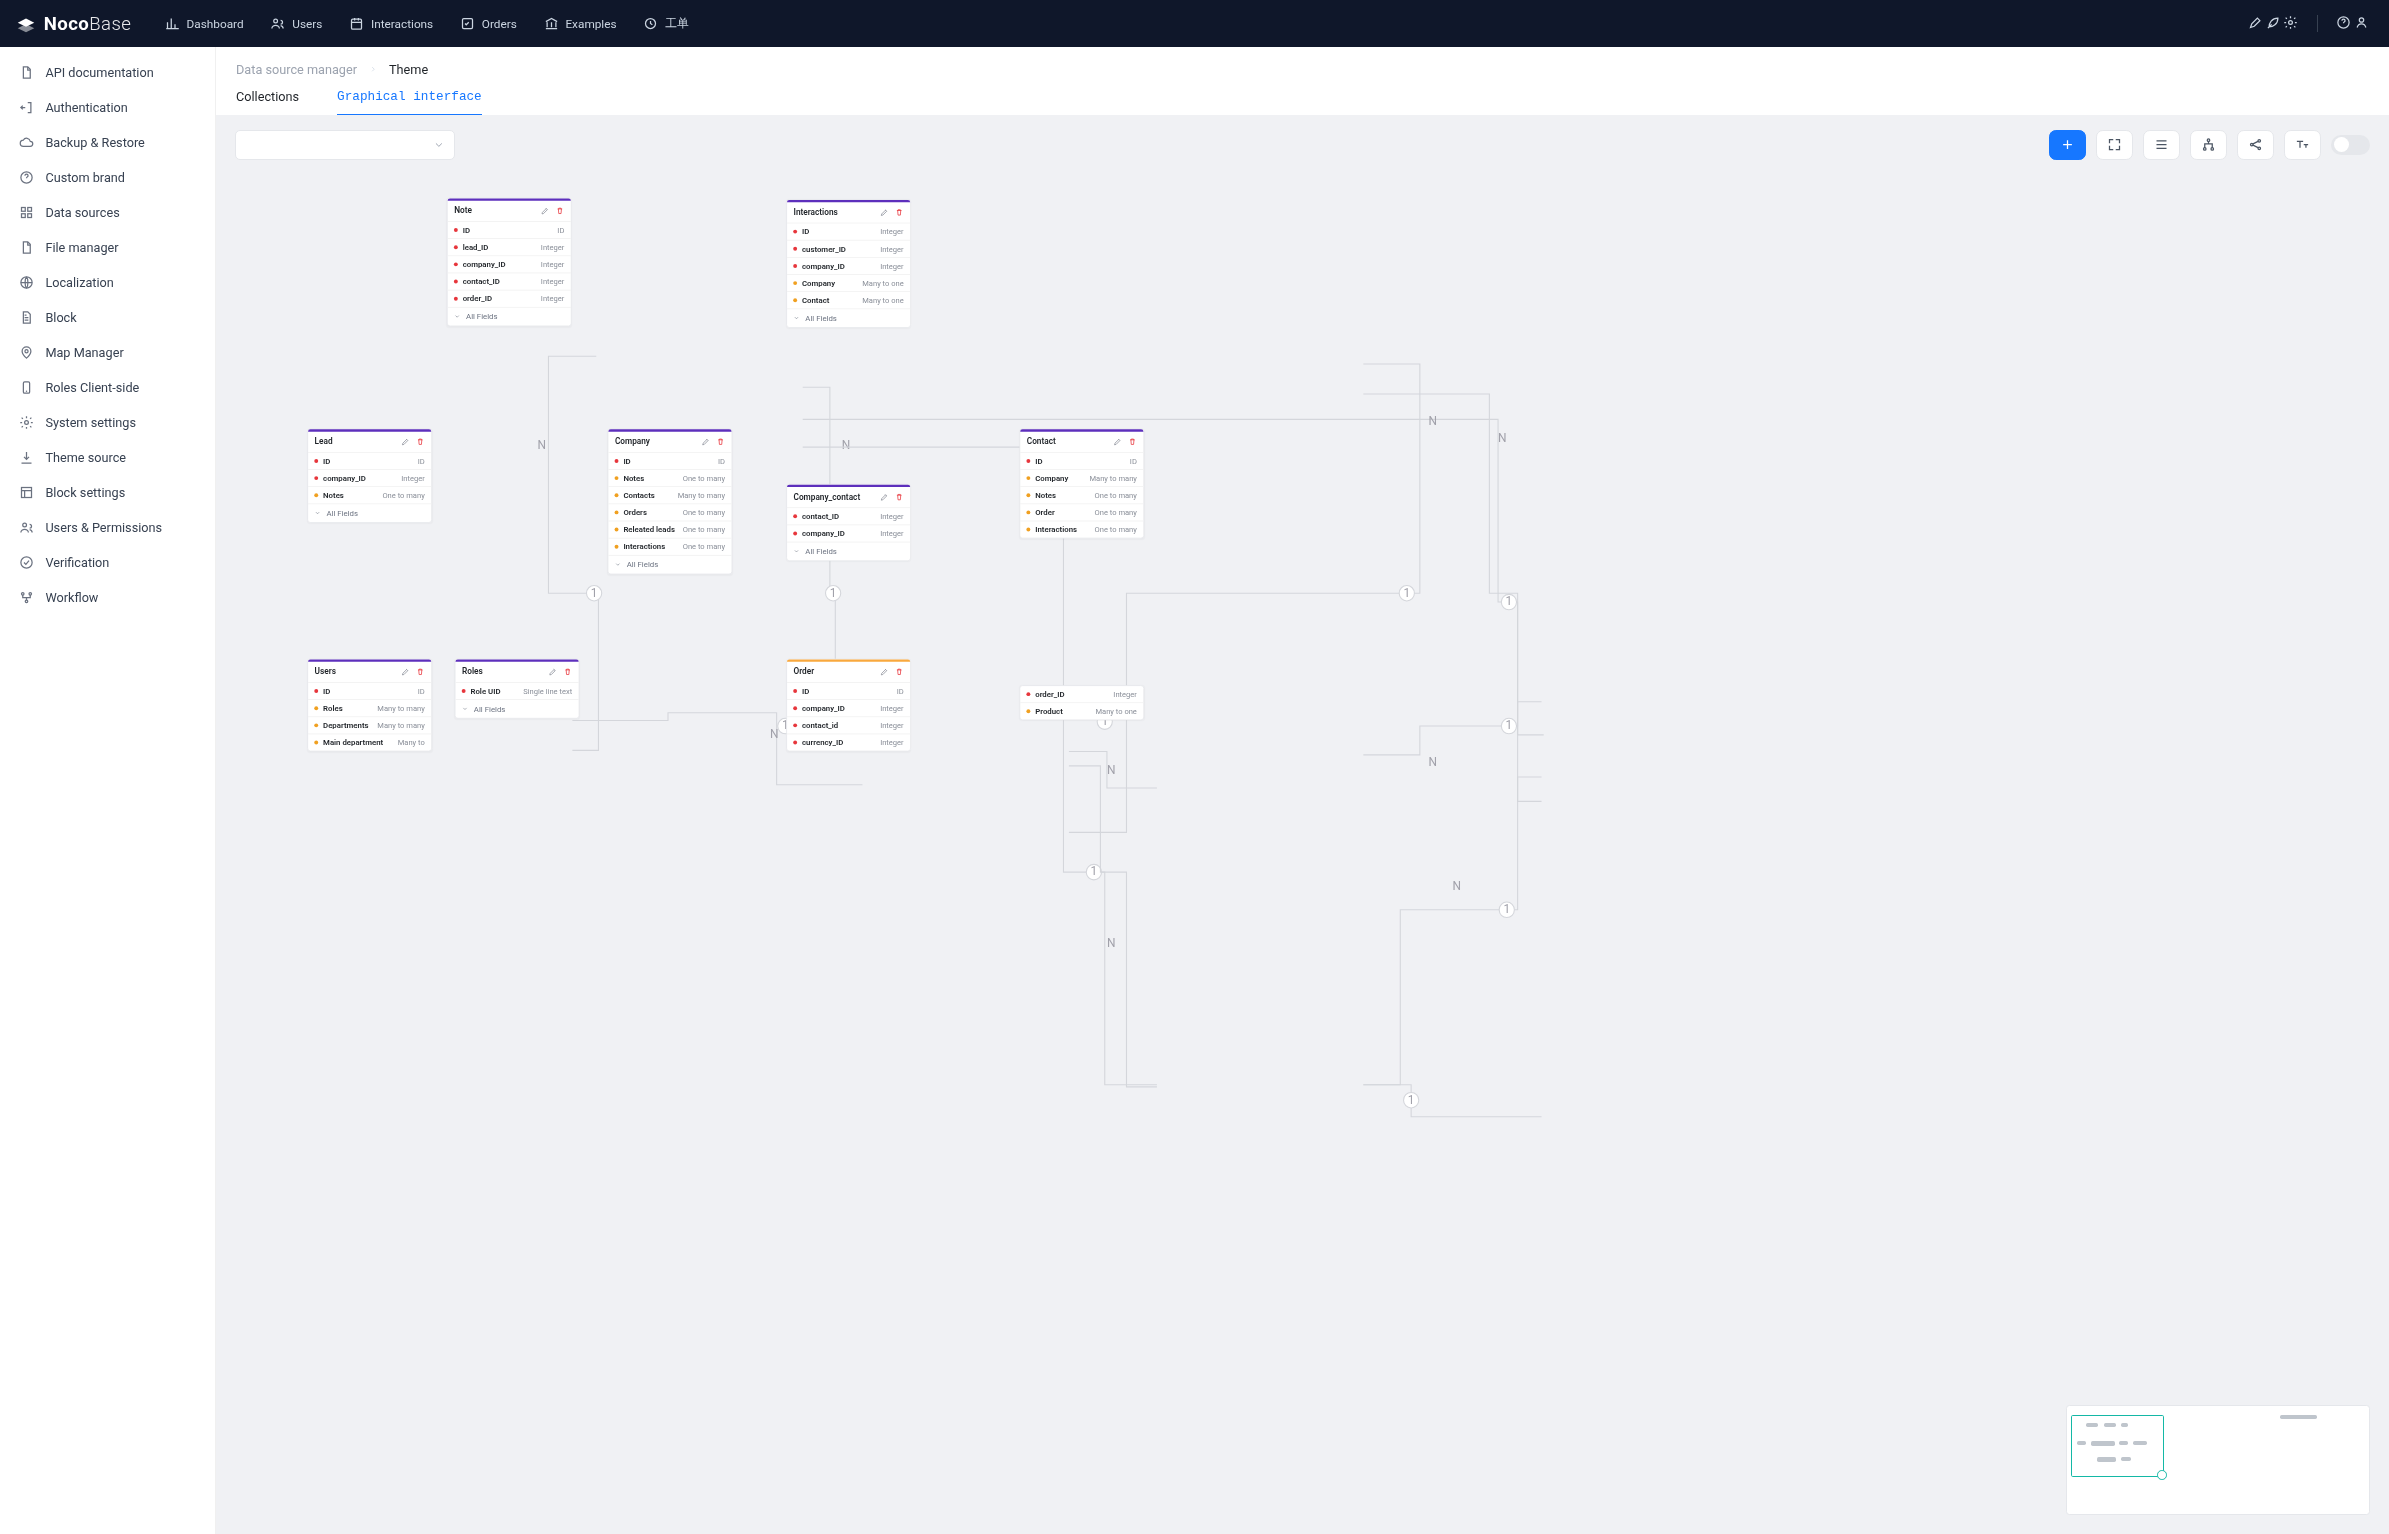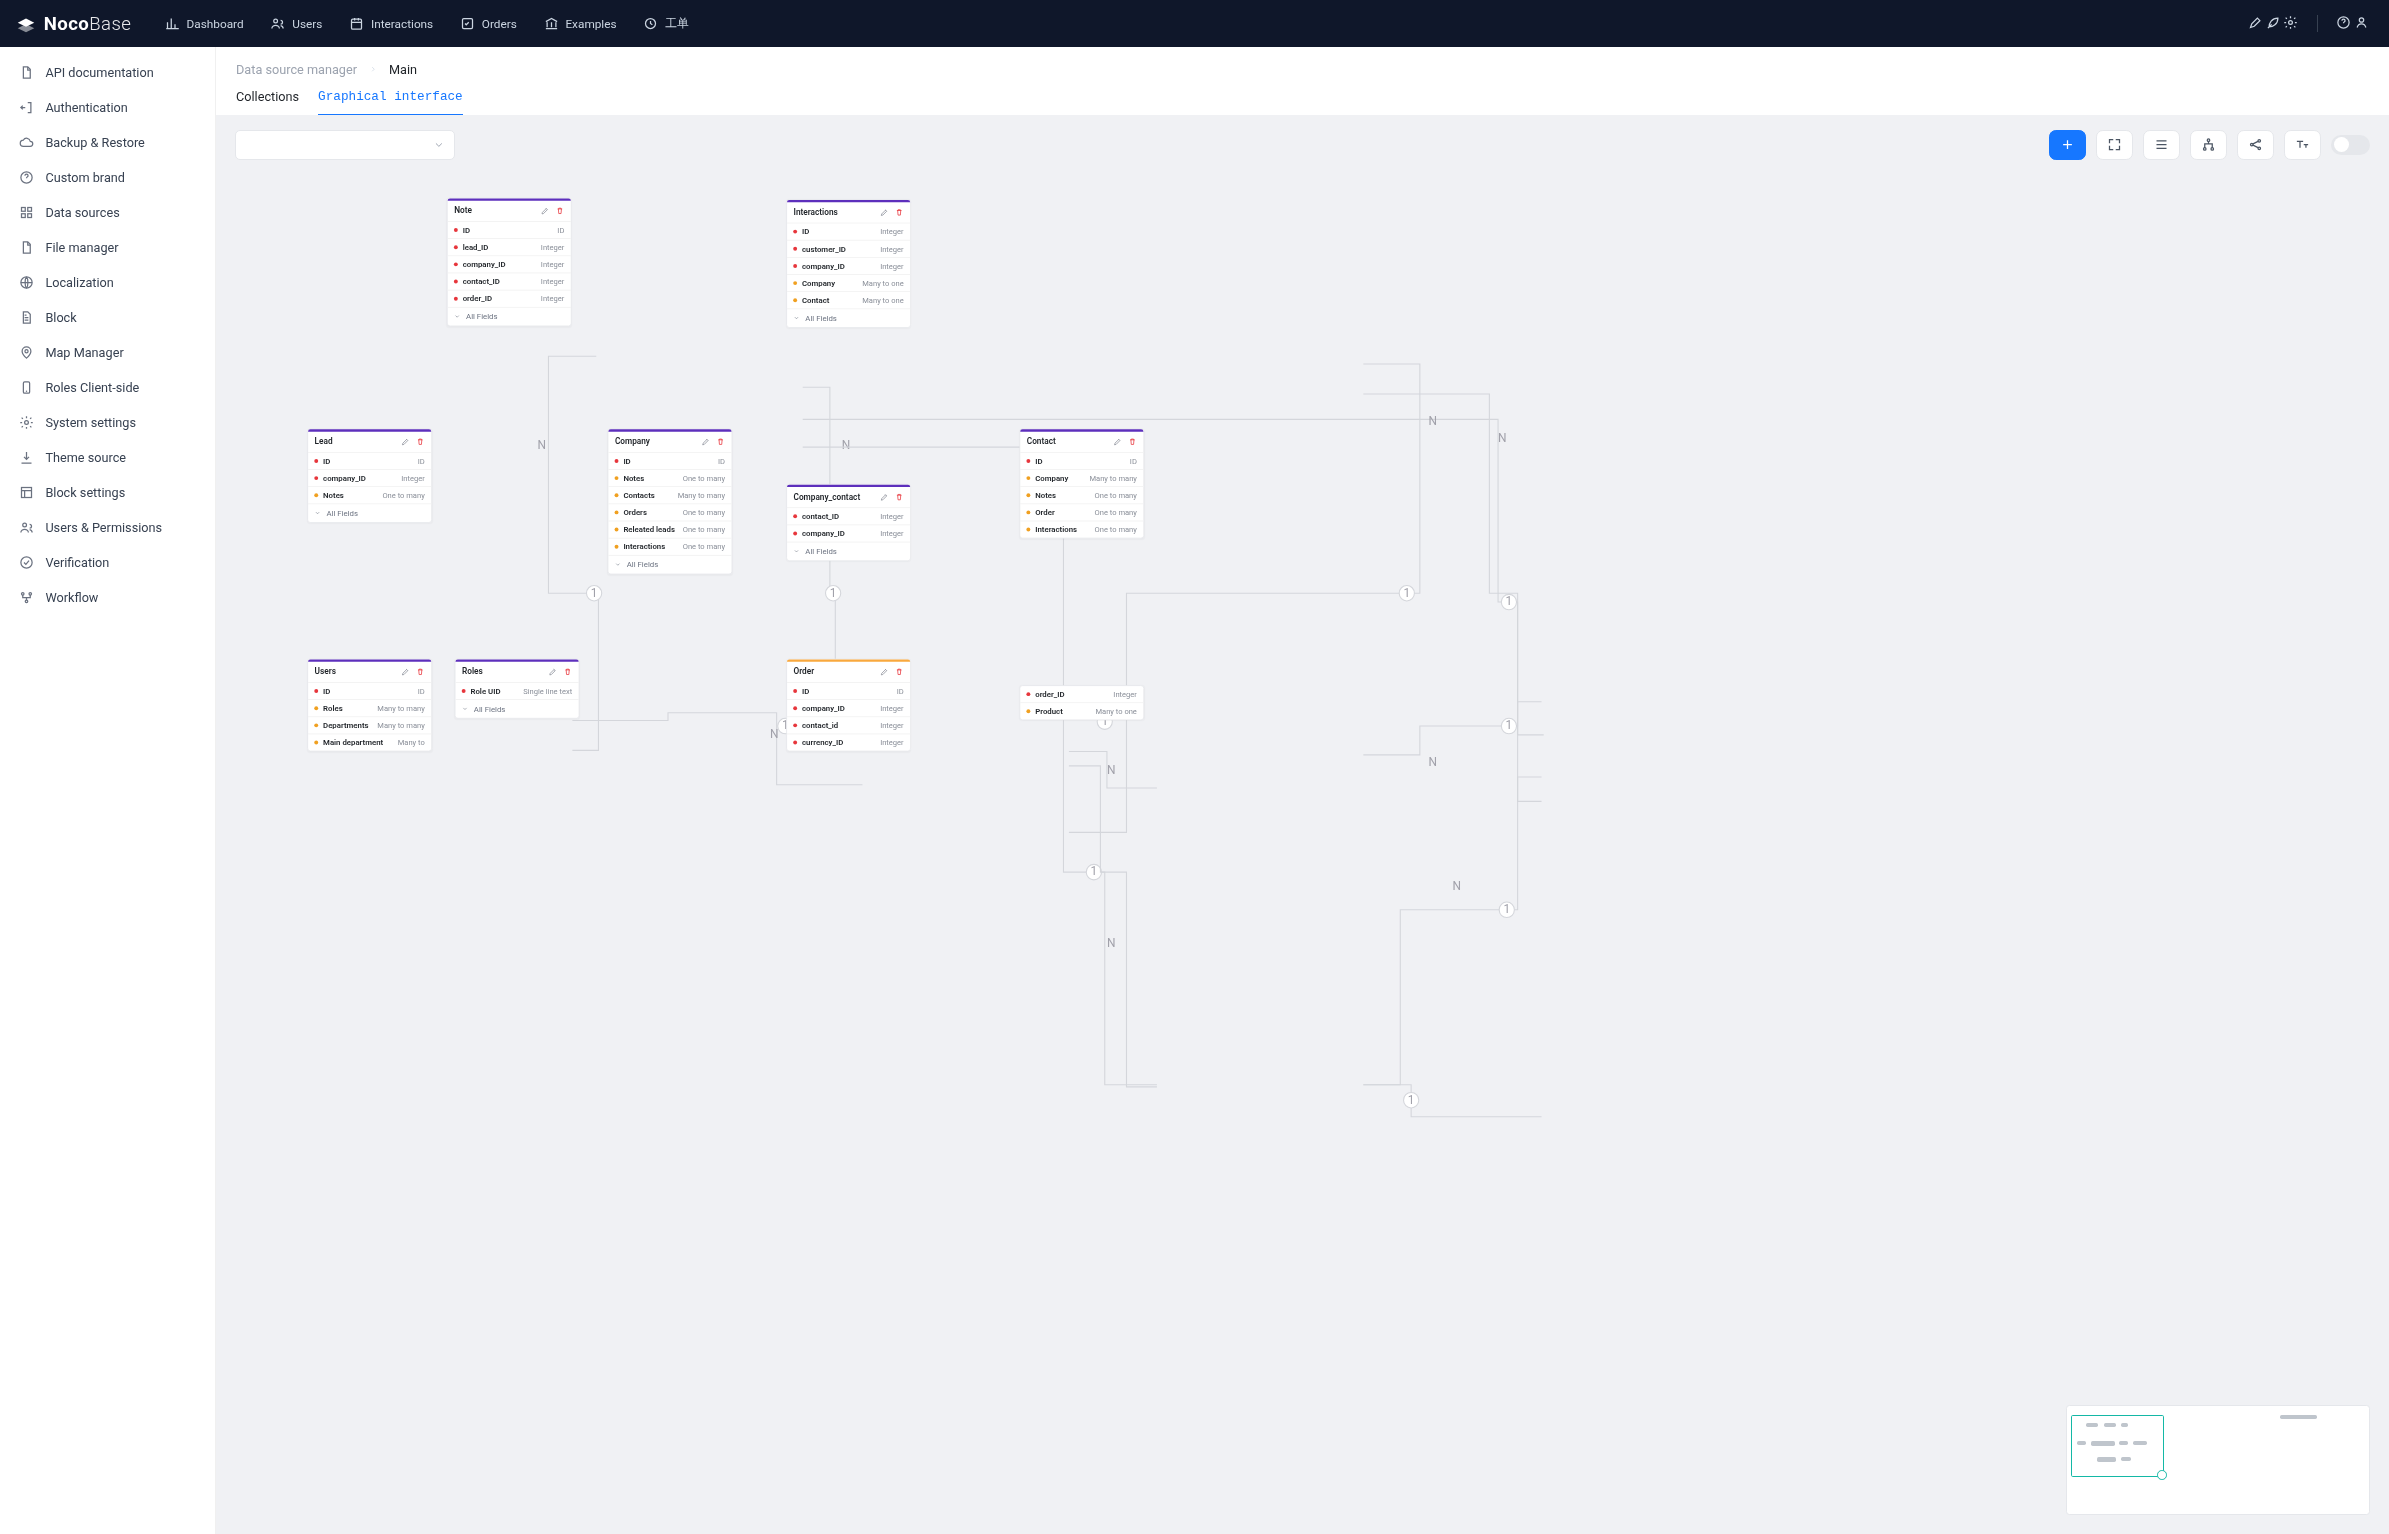--- a/index.html
+++ b/index.html
@@ -66,21 +66,21 @@
 
   
   .main { flex:1; display:flex; flex-direction:column; background:#fff; min-width:0;}
   .crumbs {
     padding: 15px 20px 0 20px;
     display:flex; align-items:center; gap:11.8px;
     font-size:12.7px;
   }
   .crumbs .muted { color:#9ca3af;text-align:right; }
   .crumbs .sep { color:#cbd5e1; }
-  .tabs { padding: 11.8px 20px 0 20px; display:flex; gap:19px; font-size:12.7px; position:relative; border-bottom:0;}
+  .tabs { padding: 11.8px 20px 0 20px; display:flex; gap:38px; font-size:12.7px; position:relative; border-bottom:0;}
   .tabs .tab { padding-bottom:10px; cursor:pointer; color:#1f2328;}
   .tabs .tab.active { color: var(--link); border-bottom:1.7px solid var(--link);font-family:Liberation Mono, monospace;}
   .canvas-wrap { flex:1; position:relative; background:#f0f1f4; overflow:hidden;}
   .toolbar-left, .toolbar-right {
     position:absolute; top:15px; display:flex; align-items:center; gap:10px; z-index:20;
   }
   .toolbar-left { left:18.6px; }
   .toolbar-right { right:18.6px; }
   .select-like {
     height:30px; width:220px; background:#fff;
@@ -401,21 +401,21 @@
     <span class="lbl">Workflow</span>
   </div>
     </aside>
 
   <main class="main">
     <div class="crumbs">
       <span class="muted">Data source manager</span>
       <svg class="sep" width="8.4" height="8.4" viewBox="0 0 24 24">
           <path d="M9 6l6 6-6 6" fill="none" stroke="currentColor" stroke-width="2"></path>
         </svg>
-      <span>Main</span>
+      <span>Theme</span>
     </div>
     <div class="tabs">
       <div class="tab">Collections</div>
       <div class="tab active">Graphical interface</div>
     </div>
 
     <div class="canvas-wrap">
 
       <div class="toolbar-left">
         <div class="select-like">

